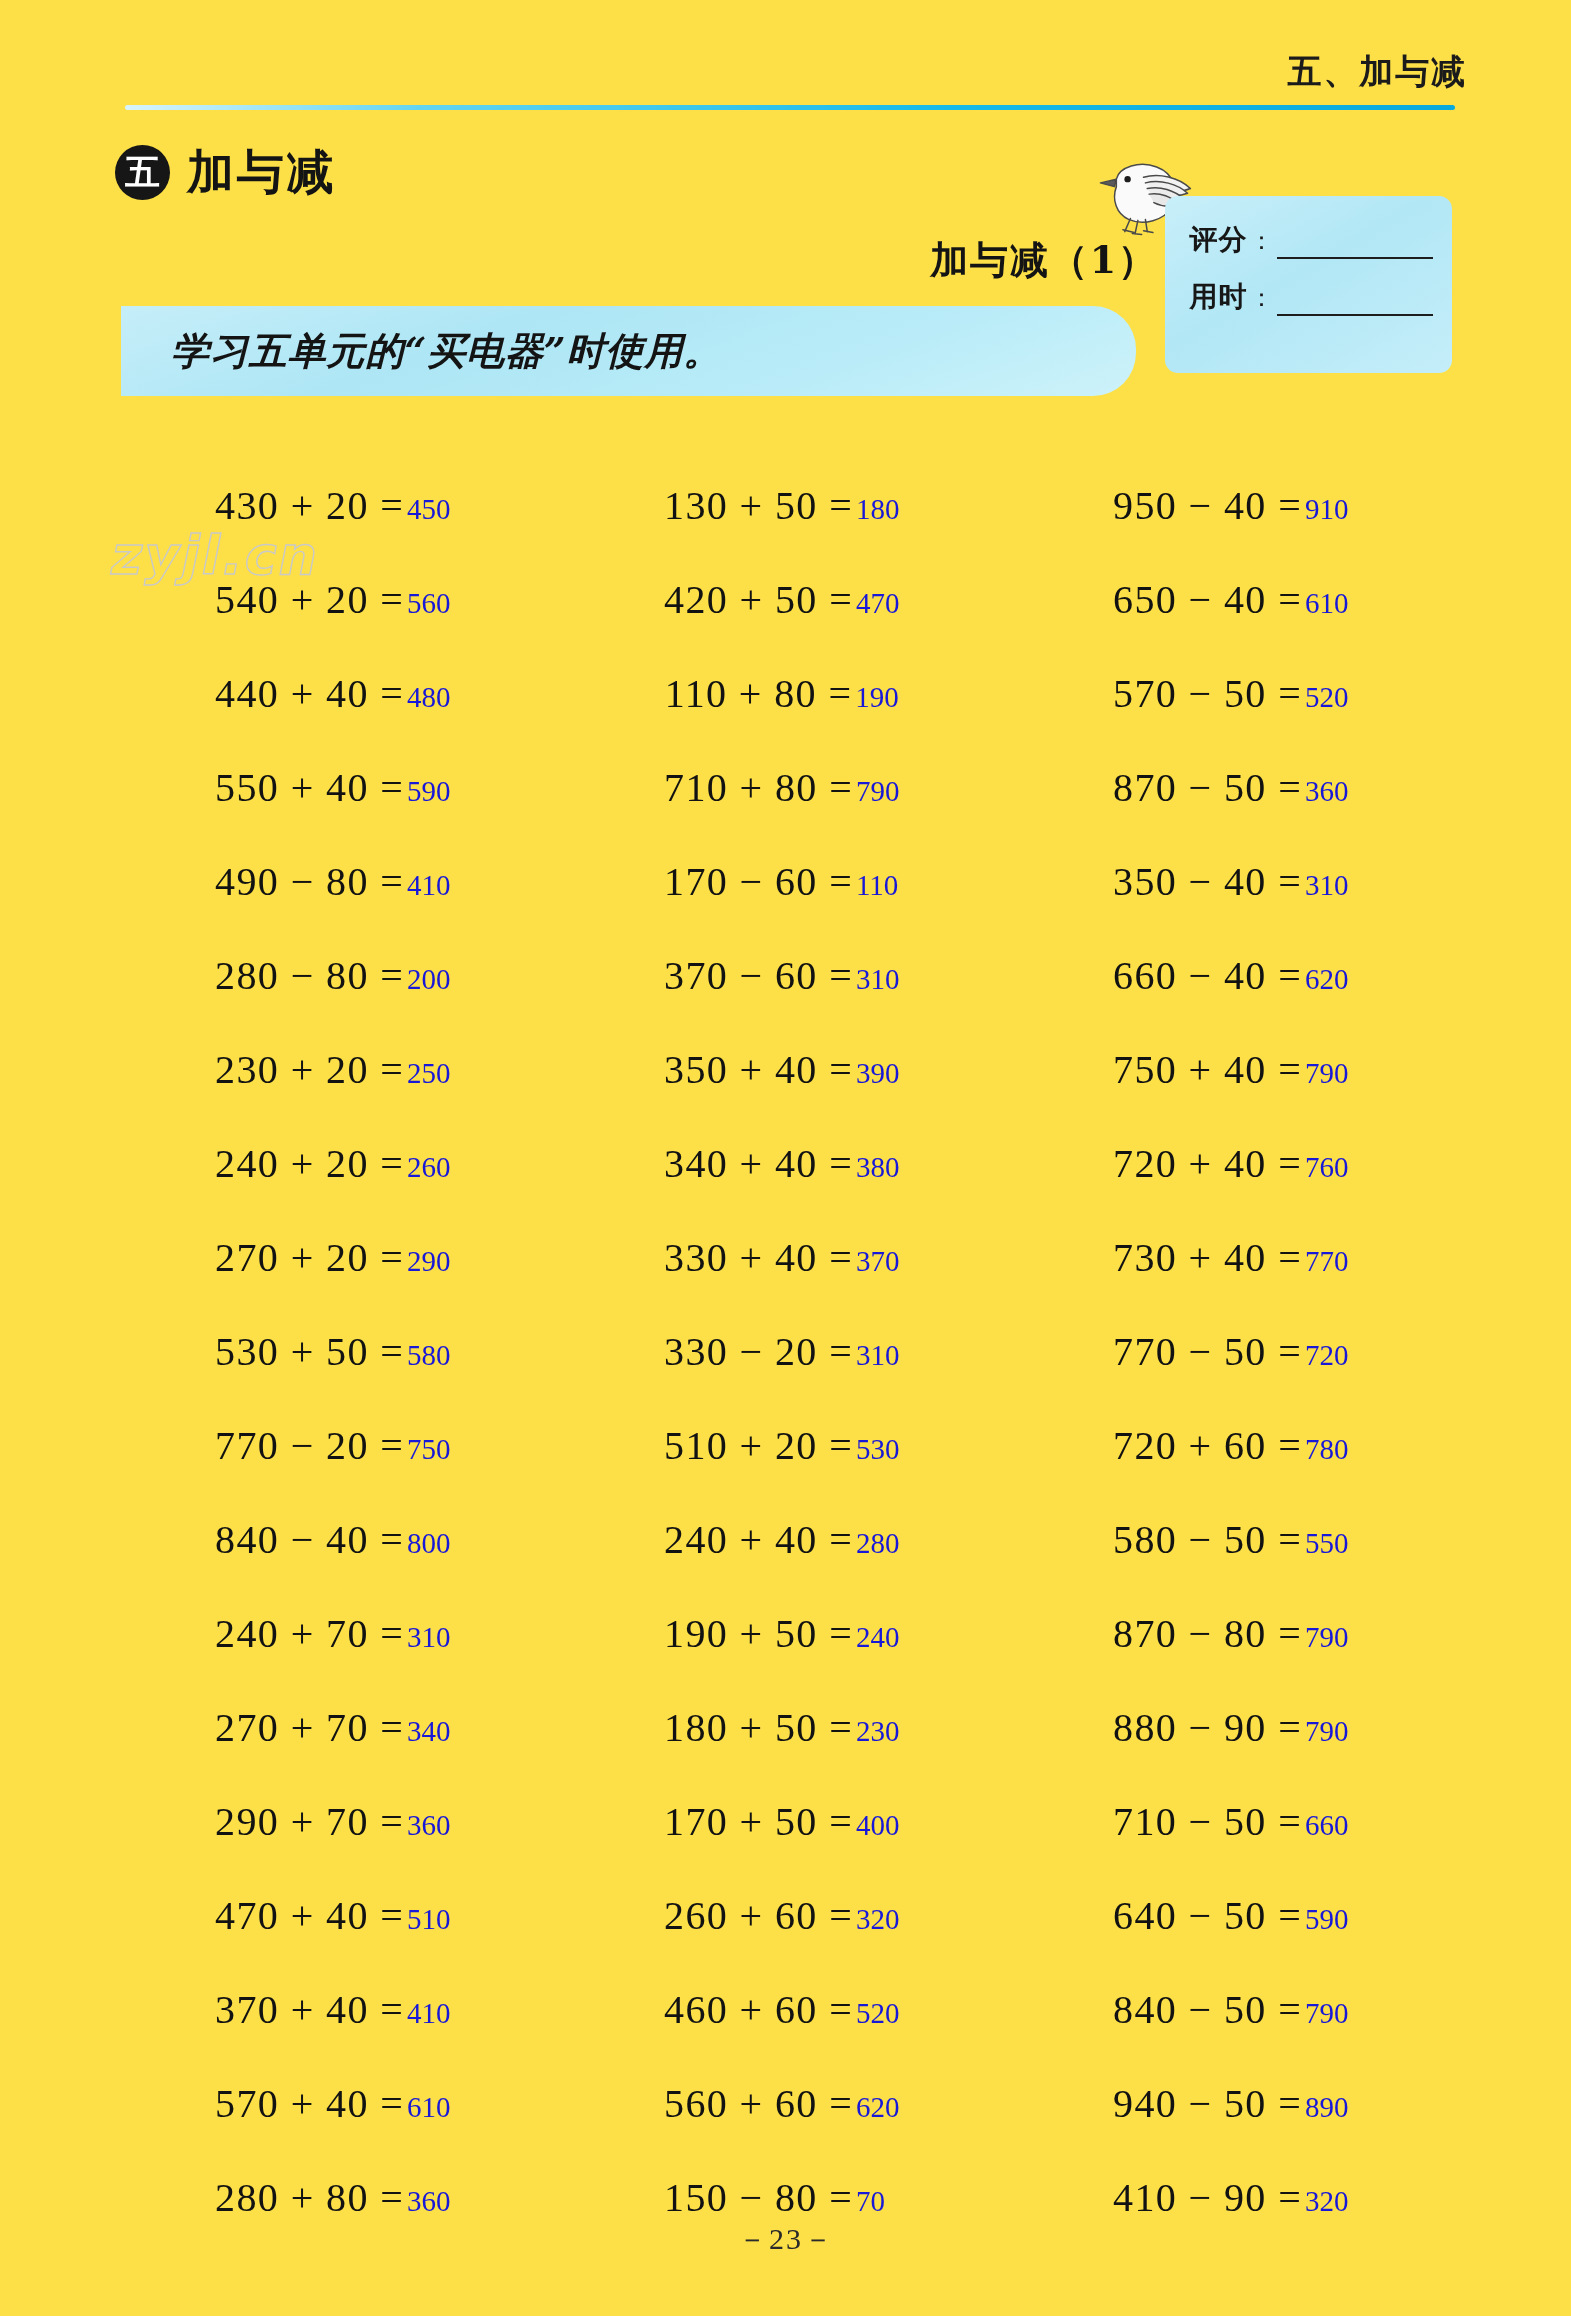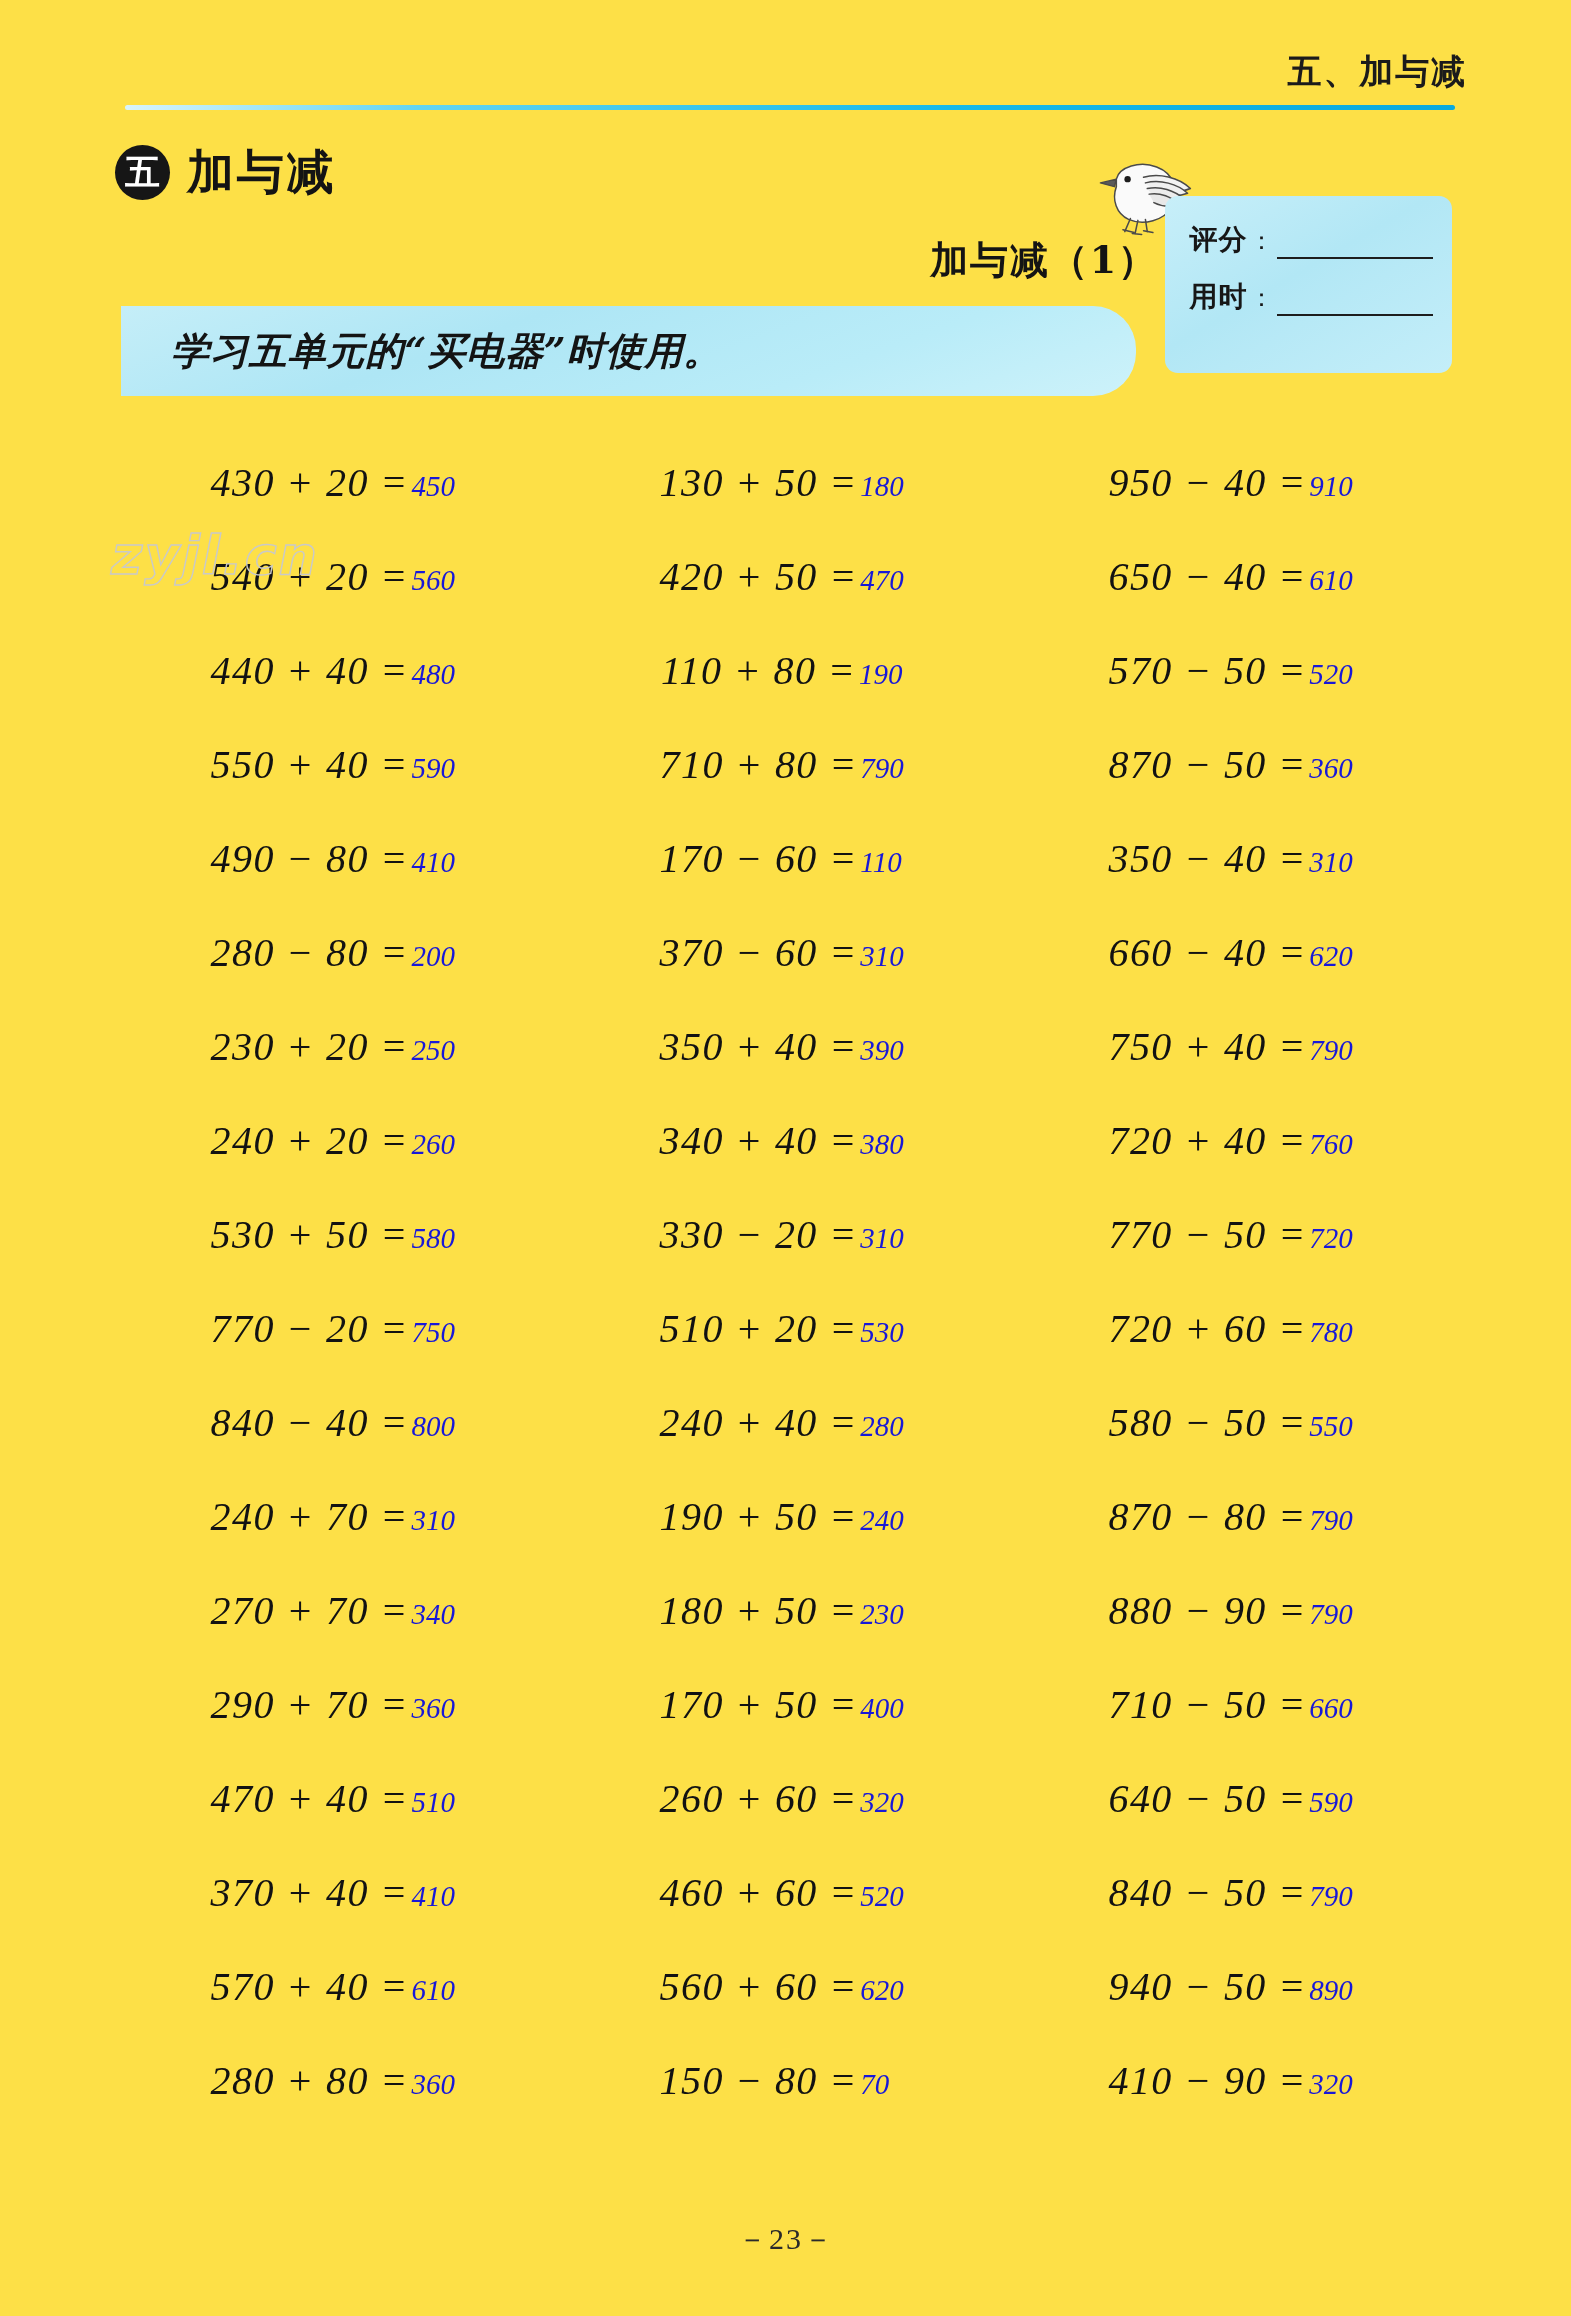--- a/index.html
+++ b/index.html
@@ -169,22 +169,21 @@
   .problems {
     position: absolute;
     top: 435px;
     left: 113px;
     width: 1347px;
   }
 
   .problem-row {
     display: flex;
     height: 94px;
-    align-items: center;
-    font-style: italic;
+    align-items: flex-end;
   }
 
   .problem-cell {
     width: 33.3333%;
     display: flex;
     align-items: baseline;
     justify-content: center;
   }
 
   .problem-expr {
@@ -391,20 +390,34 @@
           <span class="problem-expr">340 + 40 =</span>
           <span class="problem-answer">380</span>
         </div>
         <div class="problem-cell">
           <span class="problem-expr">720 + 40 =</span>
           <span class="problem-answer">760</span>
         </div>
       </div>
       <div class="problem-row">
         <div class="problem-cell">
+          <span class="problem-expr">270 + 20 =</span>
+          <span class="problem-answer">290</span>
+        </div>
+        <div class="problem-cell">
+          <span class="problem-expr">330 + 40 =</span>
+          <span class="problem-answer">370</span>
+        </div>
+        <div class="problem-cell">
+          <span class="problem-expr">730 + 40 =</span>
+          <span class="problem-answer">770</span>
+        </div>
+      </div>
+      <div class="problem-row">
+        <div class="problem-cell">
           <span class="problem-expr">530 + 50 =</span>
           <span class="problem-answer">580</span>
         </div>
         <div class="problem-cell">
           <span class="problem-expr">330 − 20 =</span>
           <span class="problem-answer">310</span>
         </div>
         <div class="problem-cell">
           <span class="problem-expr">770 − 50 =</span>
           <span class="problem-answer">720</span>

